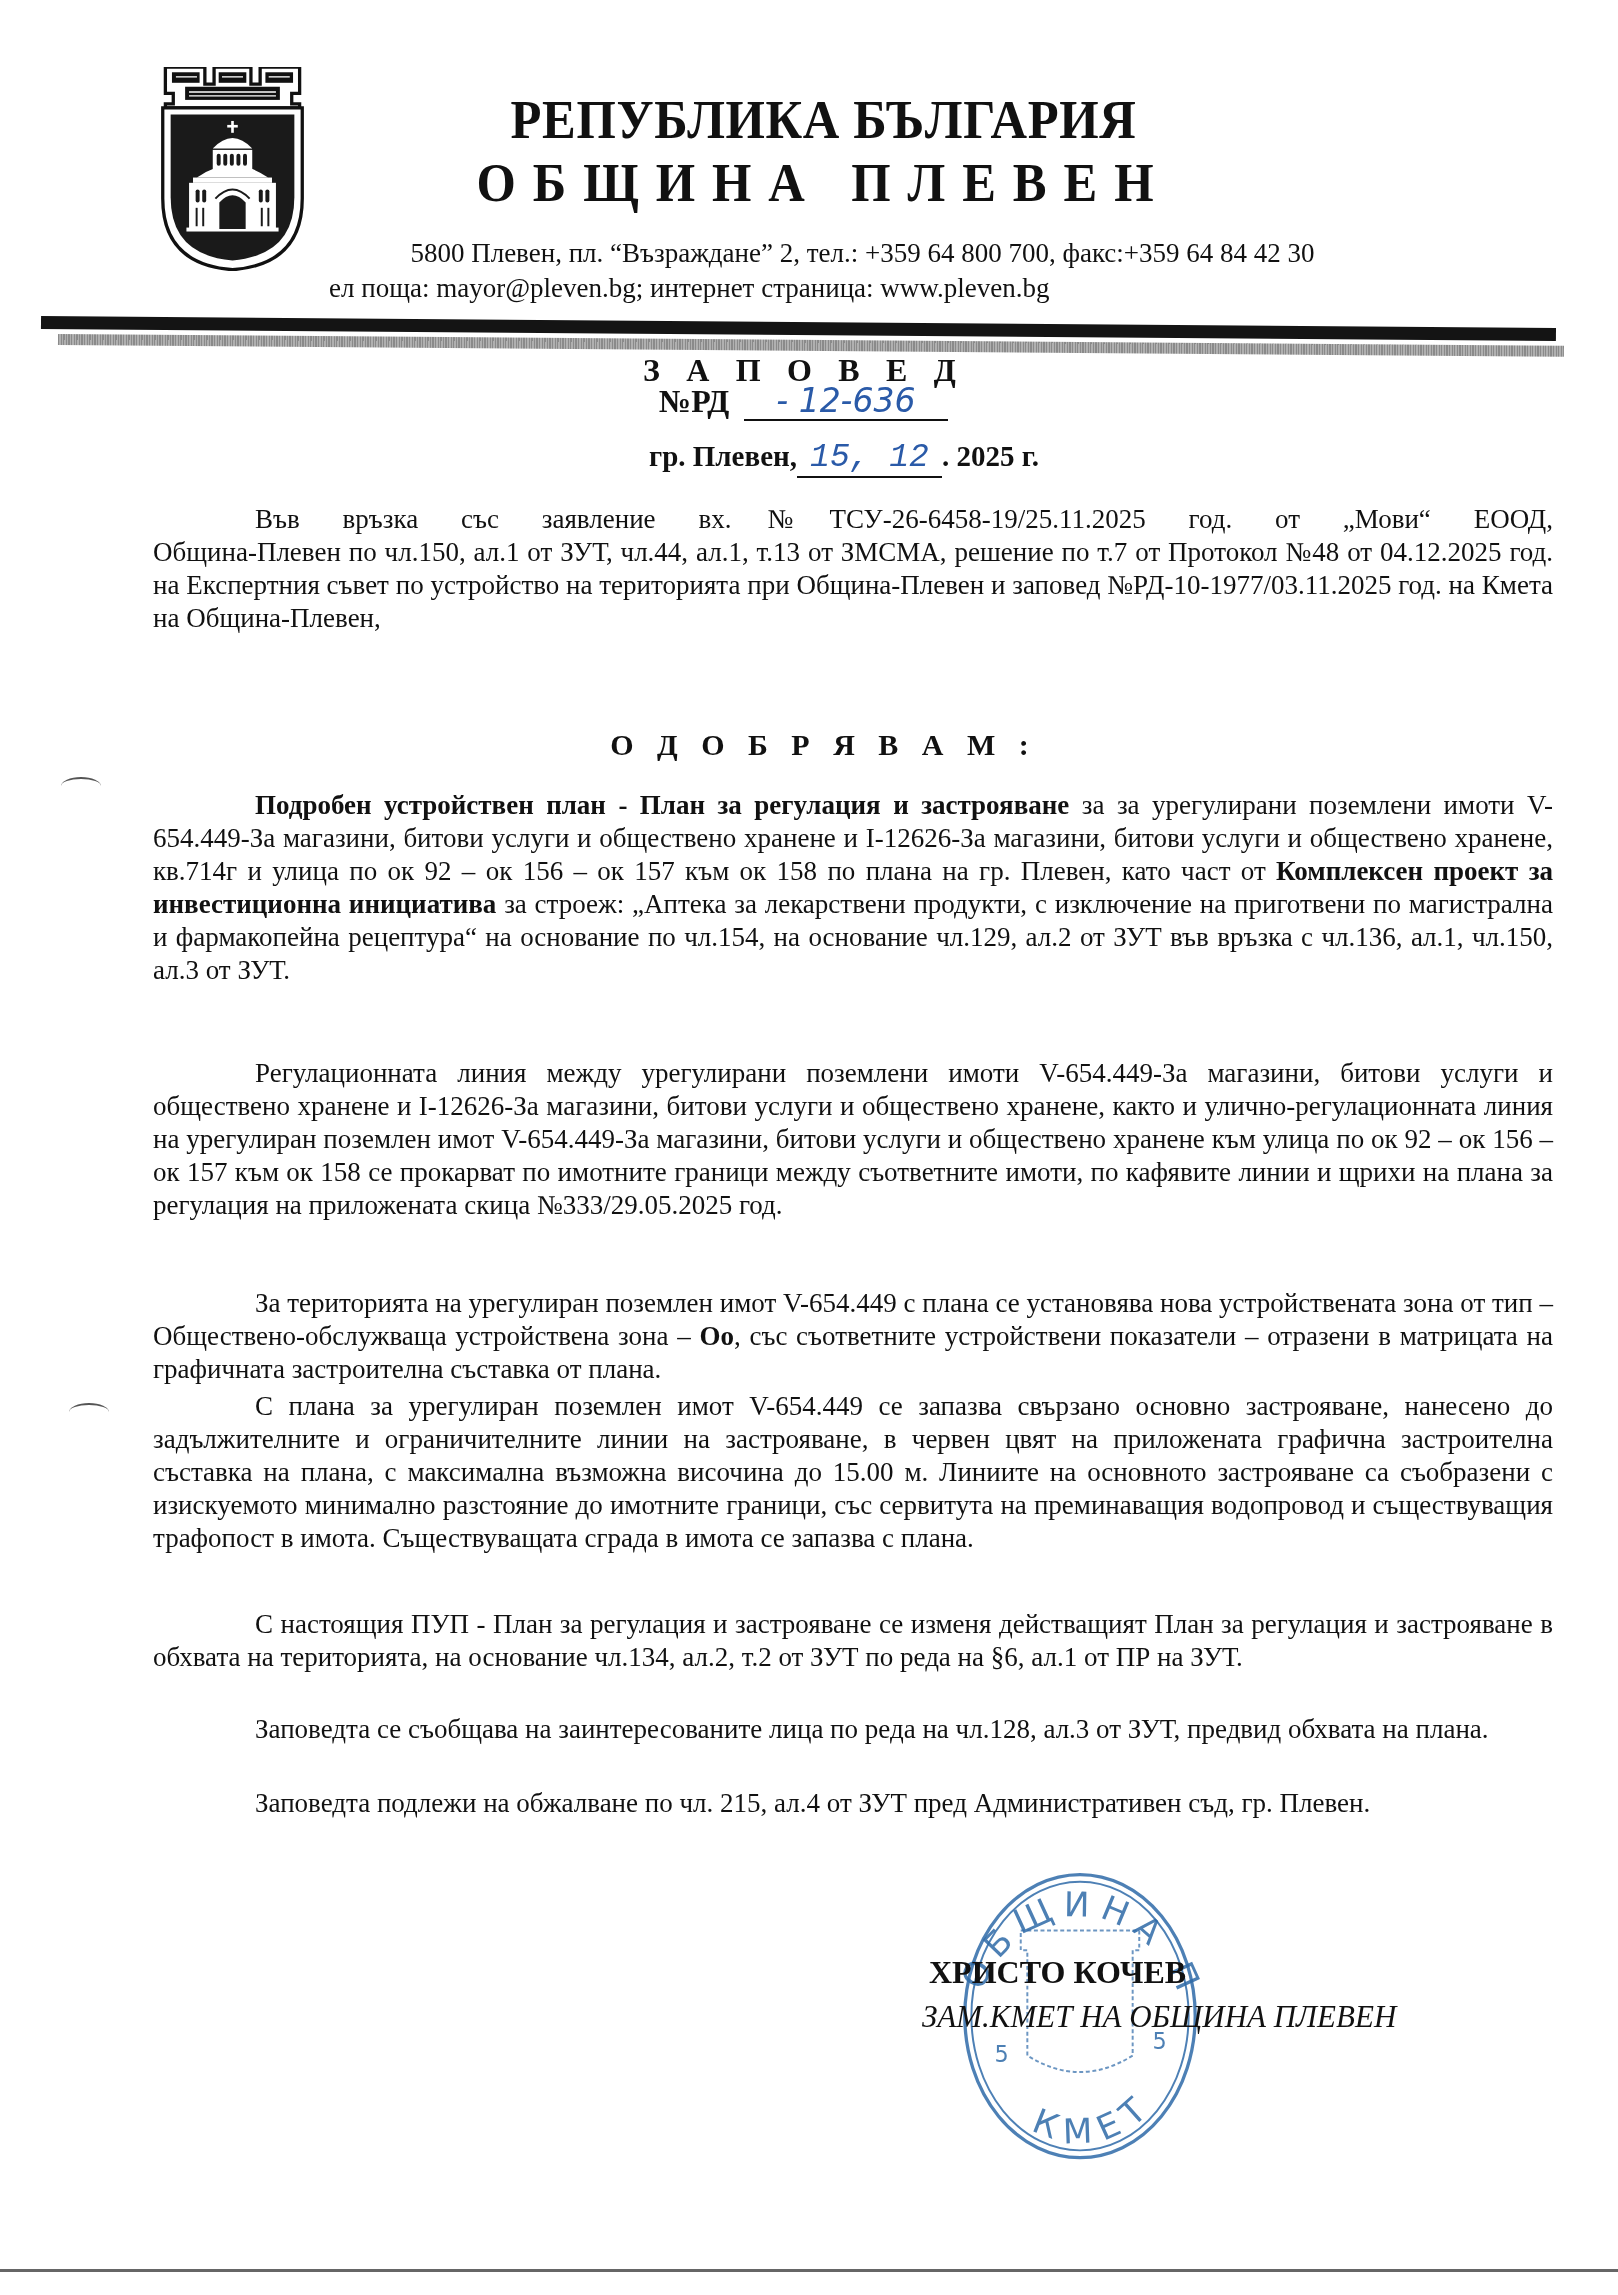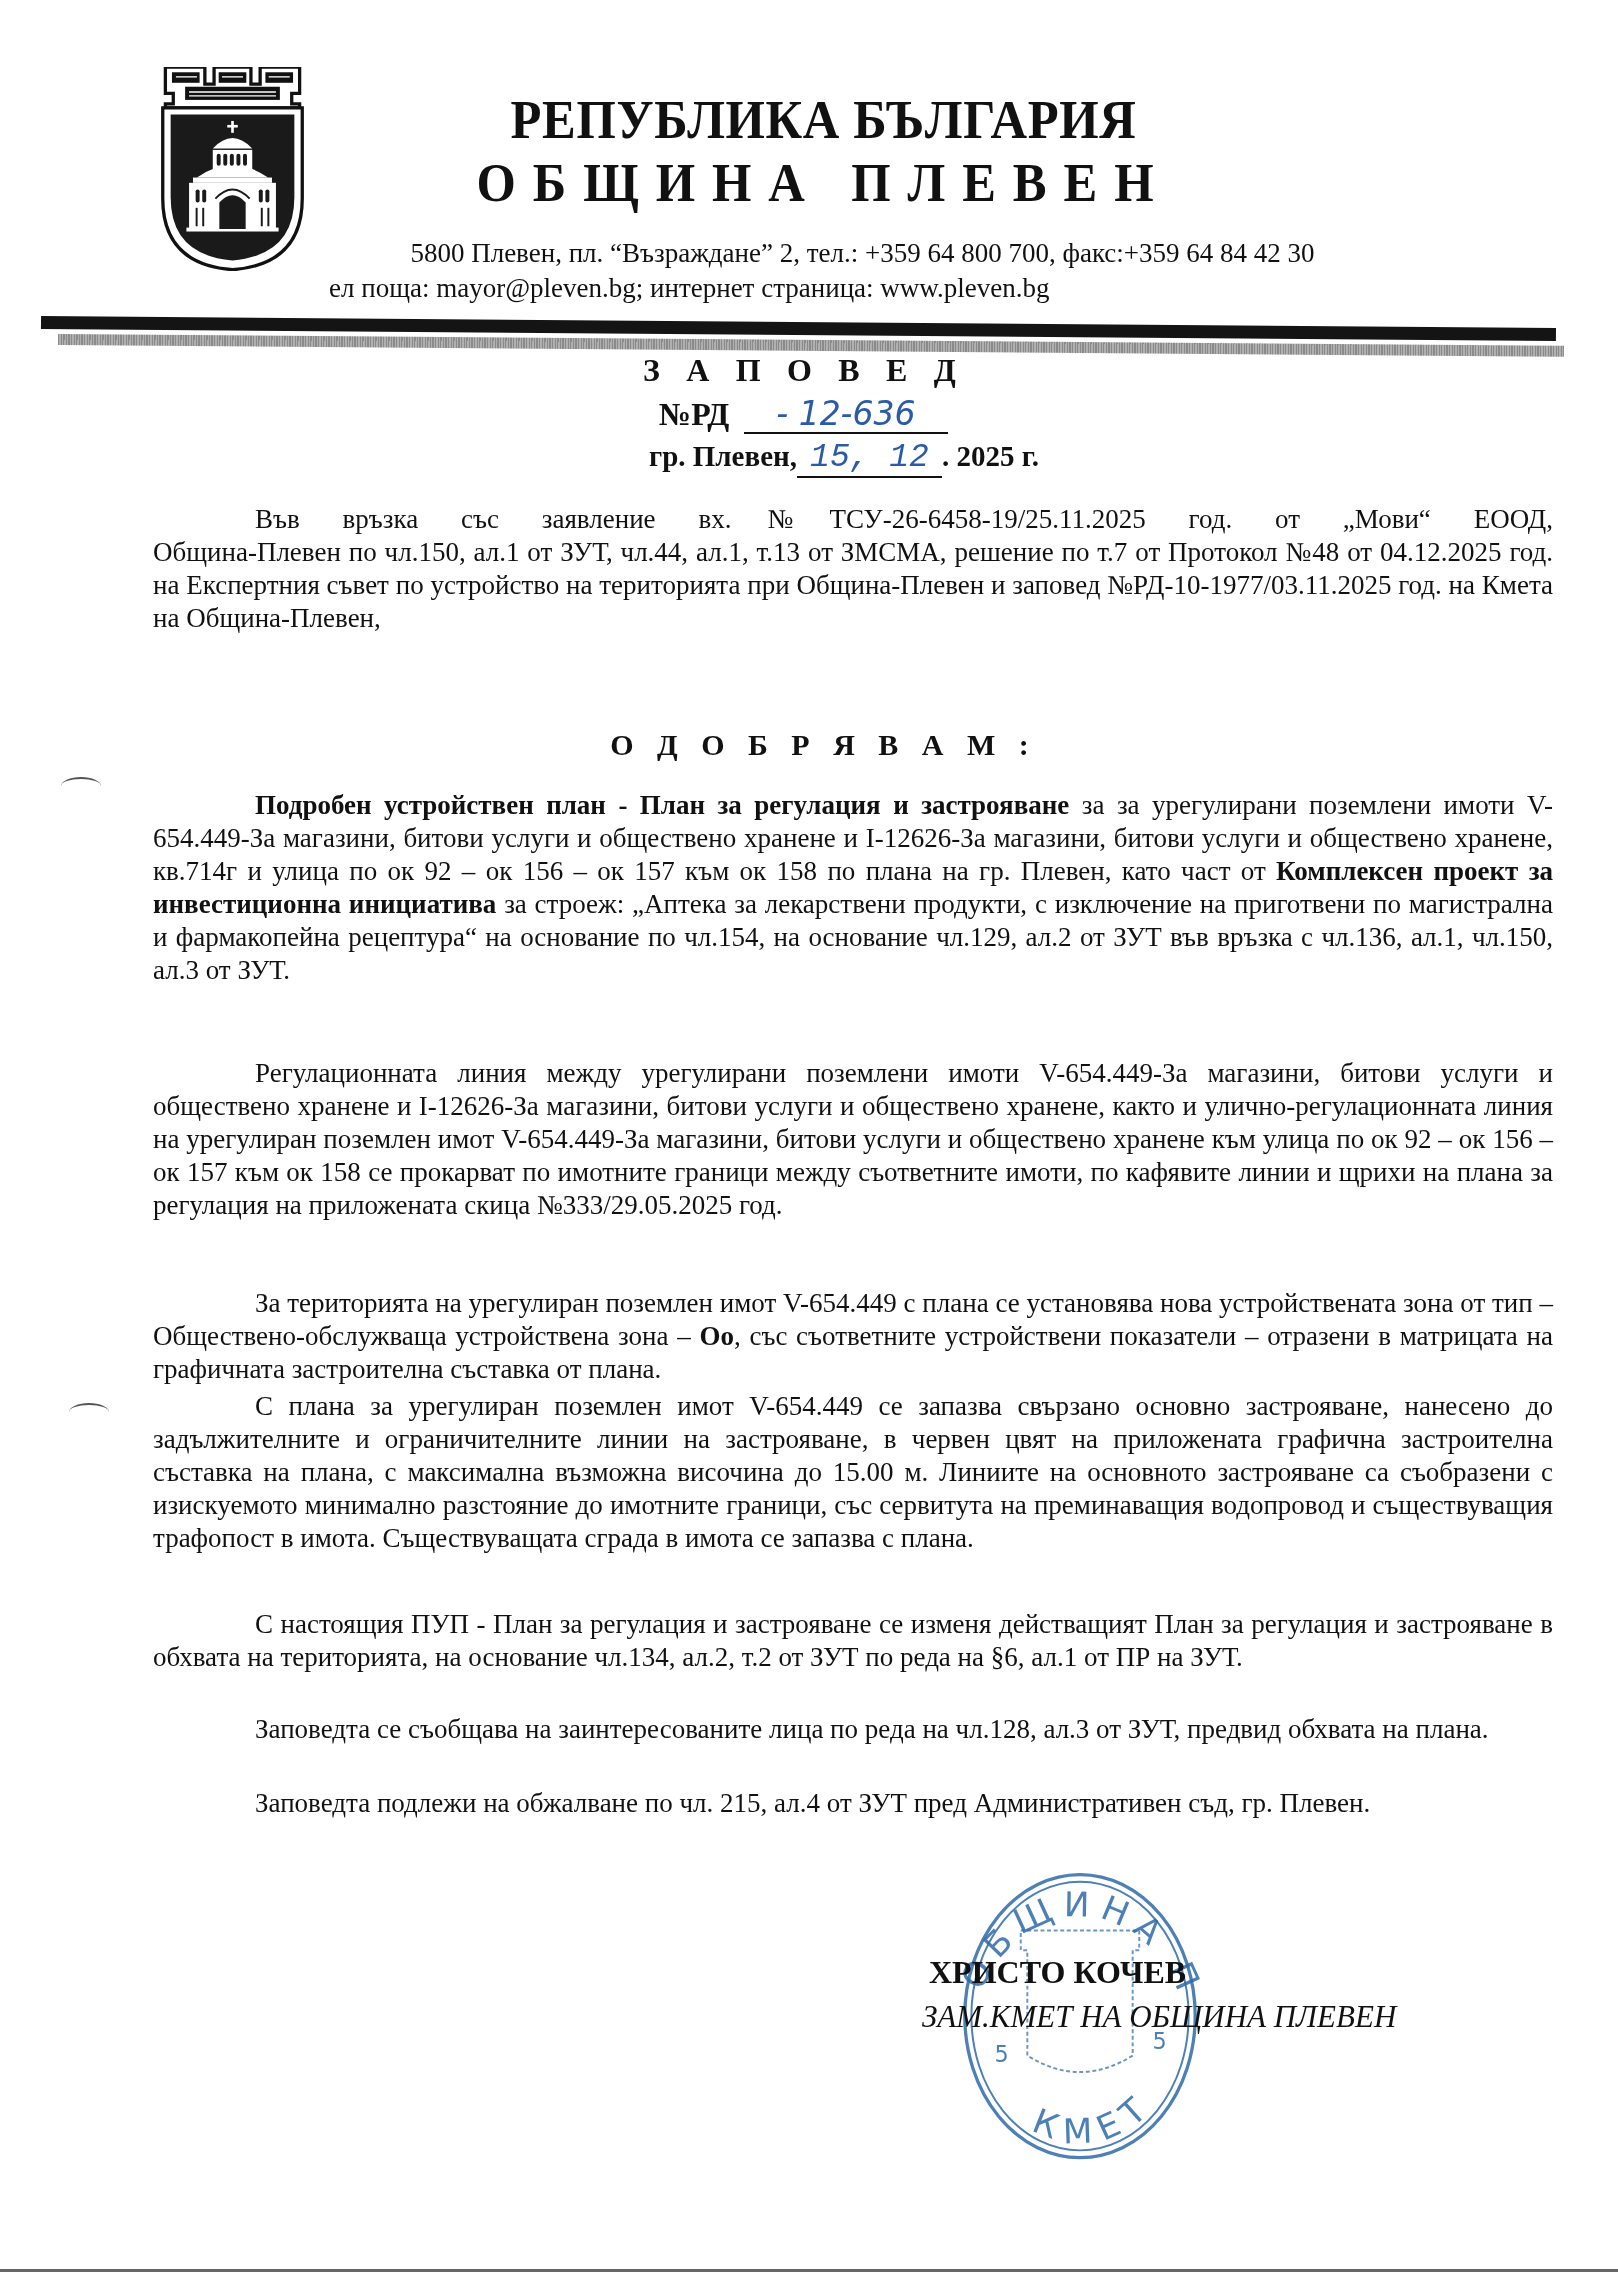--- a/index.html
+++ b/index.html
@@ -38,21 +38,21 @@
     background: repeating-linear-gradient(90deg, #8a8a8a 0 1.3px, #b0b0b0 1.3px 2.6px);
     transform: rotate(0.45deg); transform-origin: left center;
   }
 
   
   .order-title {
     left: 593px; top: 349px; width: 422px; text-align: center;
     font-size: 32px; font-weight: bold; letter-spacing: 9.2px; line-height: 42px;
   }
   .order-no {
-    left: 659px; top: 393px; width: 461px;
+    left: 659px; top: 380px; width: 461px;
     font-size: 32px; font-weight: bold; line-height: 42px; white-space: nowrap;
   }
   .order-no .handwritten, .order-date .handwritten {
     font-family: "DejaVu Sans", sans-serif; font-weight: normal; font-style: italic;
     color: #2a5aa8; font-size: 33px; display: inline-block; text-align: center;
     border-bottom: 2px solid #111; line-height: 37px;
   }
   .order-date {
     left: 649px; top: 435px; width: 527px;
     font-size: 29px; font-weight: bold; line-height: 42px; white-space: nowrap;

